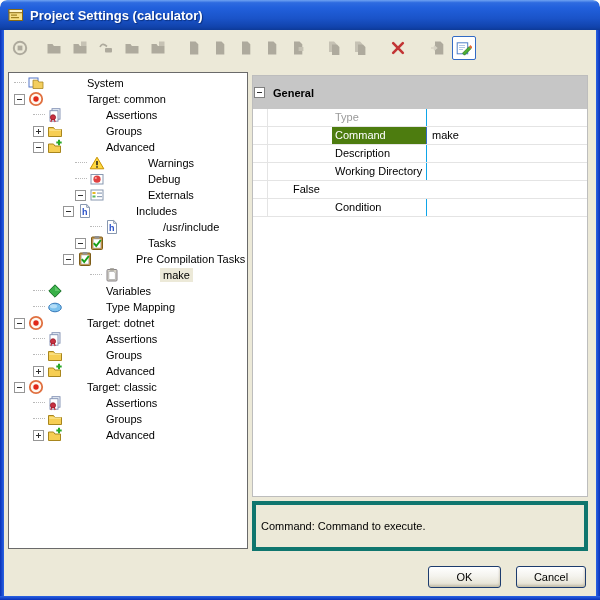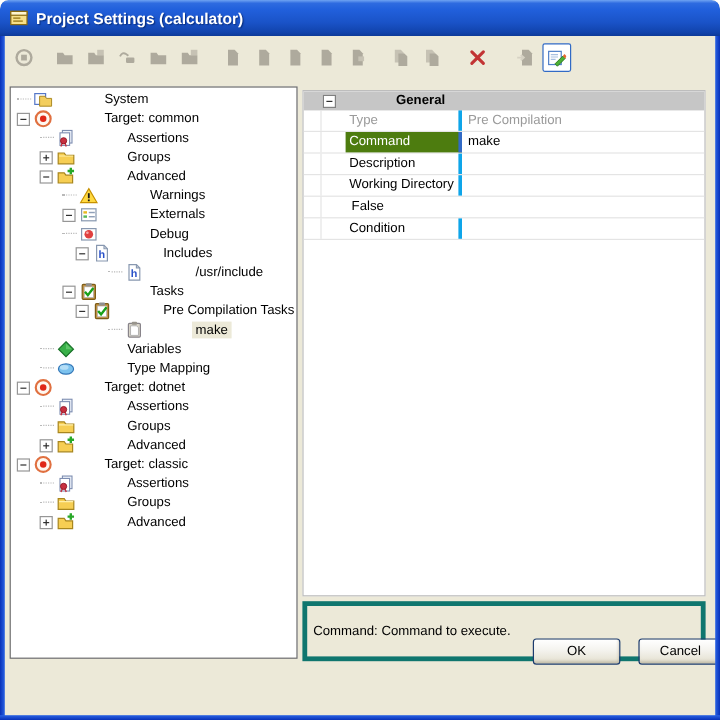--- a/index.html
+++ b/index.html
@@ -25,47 +25,47 @@
   .g-x1{transform:rotate(45deg);} .g-x2{transform:rotate(-45deg);}
   
   .toolbar{position:absolute;left:4px;top:30px;right:4px;height:36px;display:flex;align-items:center;padding-left:4px;}
   .tbtn{width:22px;height:22px;margin-right:2px;display:flex;align-items:center;justify-content:center;border:1px solid transparent;border-radius:2px;}
   .tbtn.active{border:1px solid #316AC5;background:#fff;}
   .tico{width:16px;height:16px;}
   .tb-gap8{width:8px;} .tb-gap10{width:10px;} .tb-gap12{width:12px;} .tb-gap14{width:14px;}
   
   .tree{position:absolute;left:8px;top:72px;width:240px;height:477px;background:#fff;border:1px solid #6A6A6A;box-sizing:border-box;overflow:hidden;padding-top:2px;font-size:11px;color:#000;}
   .trow{height:16px;display:flex;align-items:center;white-space:nowrap;}
-  .lv0{padding-left:5px;} .lv1{padding-left:24px;} .lv2{padding-left:43px;} .lv3{padding-left:54px;} .lv4{padding-left:81px;}
+  .lv0{padding-left:5px;} .lv1{padding-left:24px;} .lv2{padding-left:66px;} .lv3{padding-left:54px;} .lv4{padding-left:81px;}
   .tg{flex:0 0 auto;width:9px;height:9px;border:1px solid #969696;background:#fff;margin-right:3px;position:relative;box-sizing:content-box;}
   .tg::before{content:"";position:absolute;left:2px;top:4px;width:5px;height:1px;background:#303030;}
   .tg.plus::after{content:"";position:absolute;left:4px;top:2px;width:1px;height:5px;background:#303030;}
   .stub{flex:0 0 auto;width:12px;height:1px;border-top:1px dotted #B9B9B9;margin-right:2px;}
   .ti{flex:0 0 auto;width:16px;height:16px;margin-right:3px;}
   .tl{padding:1px 3px;margin-left:37px;}
   .tl.sel{background:#ECE9D8;}
   
   .pgrid{position:absolute;left:252px;top:75px;width:336px;height:422px;background:#fff;border:1px solid #BDBDBD;box-sizing:border-box;font-size:11px;overflow:hidden;}
-  .pg-cat{height:16px;background:#C6C6C6;display:flex;align-items:center;padding-left:16px;gap:42px;}
+  .pg-cat{height:33px;background:#C6C6C6;display:flex;align-items:center;padding-left:1px;}
   .pg-cat .tg{border-color:#808080;margin-right:0;}
   .pg-cat-label{font-weight:bold;margin-left:8px;color:#000;}
   .pg-row{height:17px;display:flex;align-items:stretch;border-bottom:1px solid #E4E4E4;box-sizing:content-box;}
   .pg-gutter{flex:0 0 14px;border-right:1px solid #E4E4E4;}
   .pg-indent{flex:0 0 20px;}
-  .pg-name{flex:0 0 91px;line-height:17px;padding-left:3px;border-right:3px solid #0ea5e9;overflow:hidden;white-space:nowrap;}
+  .pg-name{flex:0 0 91px;line-height:17px;padding-left:3px;border-right:1px solid #0ea5e9;overflow:hidden;white-space:nowrap;margin-left:44px;}
   .pg-val{flex:1;line-height:17px;padding-left:5px;overflow:hidden;white-space:nowrap;}
   .pg-row.readonly .pg-name,.pg-row.readonly .pg-val{color:#9A9A9A;}
   .pg-name.sel{background:#4d7c0f;color:#fff;border-right-color:#316AC5;}
   
   .help{position:absolute;left:252px;top:501px;width:336px;height:50px;box-sizing:border-box;border:4px solid #0f766e;background:#ECE9D8;display:flex;align-items:center;padding-left:5px;font-size:11px;color:#000;}
   
-  .xp-btn{position:absolute;top:532px;height:22px;box-sizing:border-box;border:1px solid #1D3C6E;border-radius:3px;
+  .xp-btn{position:absolute;top:566px;height:22px;box-sizing:border-box;border:1px solid #1D3C6E;border-radius:3px;
     background:linear-gradient(180deg,#FFFFFF 0%,#F4F3EE 45%,#E9E6D9 80%,#D8D5C5 100%);
     box-shadow:inset -1px -2px 2px rgba(160,150,120,.35);
-    font-family:"Liberation Sans",sans-serif;font-size:11px;color:#000;padding:0;margin-left:16px;}
+    font-family:"Liberation Sans",sans-serif;font-size:11px;color:#000;padding:0;}
   .btn-ok{left:428px;width:73px;}
   .btn-cancel{left:516px;width:70px;}
 </style>
 </head>
 <body>
 
 <svg width="0" height="0" style="position:absolute" aria-hidden="true">
 <defs>
   <symbol id="i-app" viewBox="0 0 16 16">
     <rect x="1" y="2.5" width="13.5" height="11" fill="#F8E088" stroke="#8A6A10"></rect>
@@ -329,32 +329,32 @@
         <span class="tl">Advanced</span>
       </div>
     <div class="trow lv2">
         <span class="stub"></span>
         <svg class="ti" viewBox="0 0 16 16">
           <use href="#i-warning"></use>
         </svg>
         <span class="tl">Warnings</span>
       </div>
     <div class="trow lv2">
+        <span class="stub"></span>
+        <svg class="ti" viewBox="0 0 16 16">
+          <use href="#i-debug"></use>
+        </svg>
+        <span class="tl">Debug</span>
+      </div>
+    <div class="trow lv2">
         <span class="tg"></span>
         <svg class="ti" viewBox="0 0 16 16">
           <use href="#i-externals"></use>
         </svg>
         <span class="tl">Externals</span>
-      </div>
-    <div class="trow lv2">
-        <span class="stub"></span>
-        <svg class="ti" viewBox="0 0 16 16">
-          <use href="#i-debug"></use>
-        </svg>
-        <span class="tl">Debug</span>
       </div>
     <div class="trow lv3">
         <span class="tg"></span>
         <svg class="ti" viewBox="0 0 16 16">
           <use href="#i-hdoc"></use>
         </svg>
         <span class="tl">Includes</span>
       </div>
     <div class="trow lv4">
         <span class="stub"></span>
@@ -458,21 +458,20 @@
 
   <div class="pgrid">
     <div class="pg-cat">
       <span class="tg"></span>
       <span class="pg-cat-label">General</span>
     </div>
     <div class="pg-row readonly">
       <span class="pg-gutter"></span>
         <span class="pg-indent"></span>
       <span class="pg-name">Type</span>
-      <span class="pg-val">Pre Compilation</span>
     </div>
     <div class="pg-row">
       <span class="pg-gutter"></span>
         <span class="pg-indent"></span>
       <span class="pg-name sel">Command</span>
       <span class="pg-val">make</span>
     </div>
     <div class="pg-row">
       <span class="pg-gutter"></span>
         <span class="pg-indent"></span>

